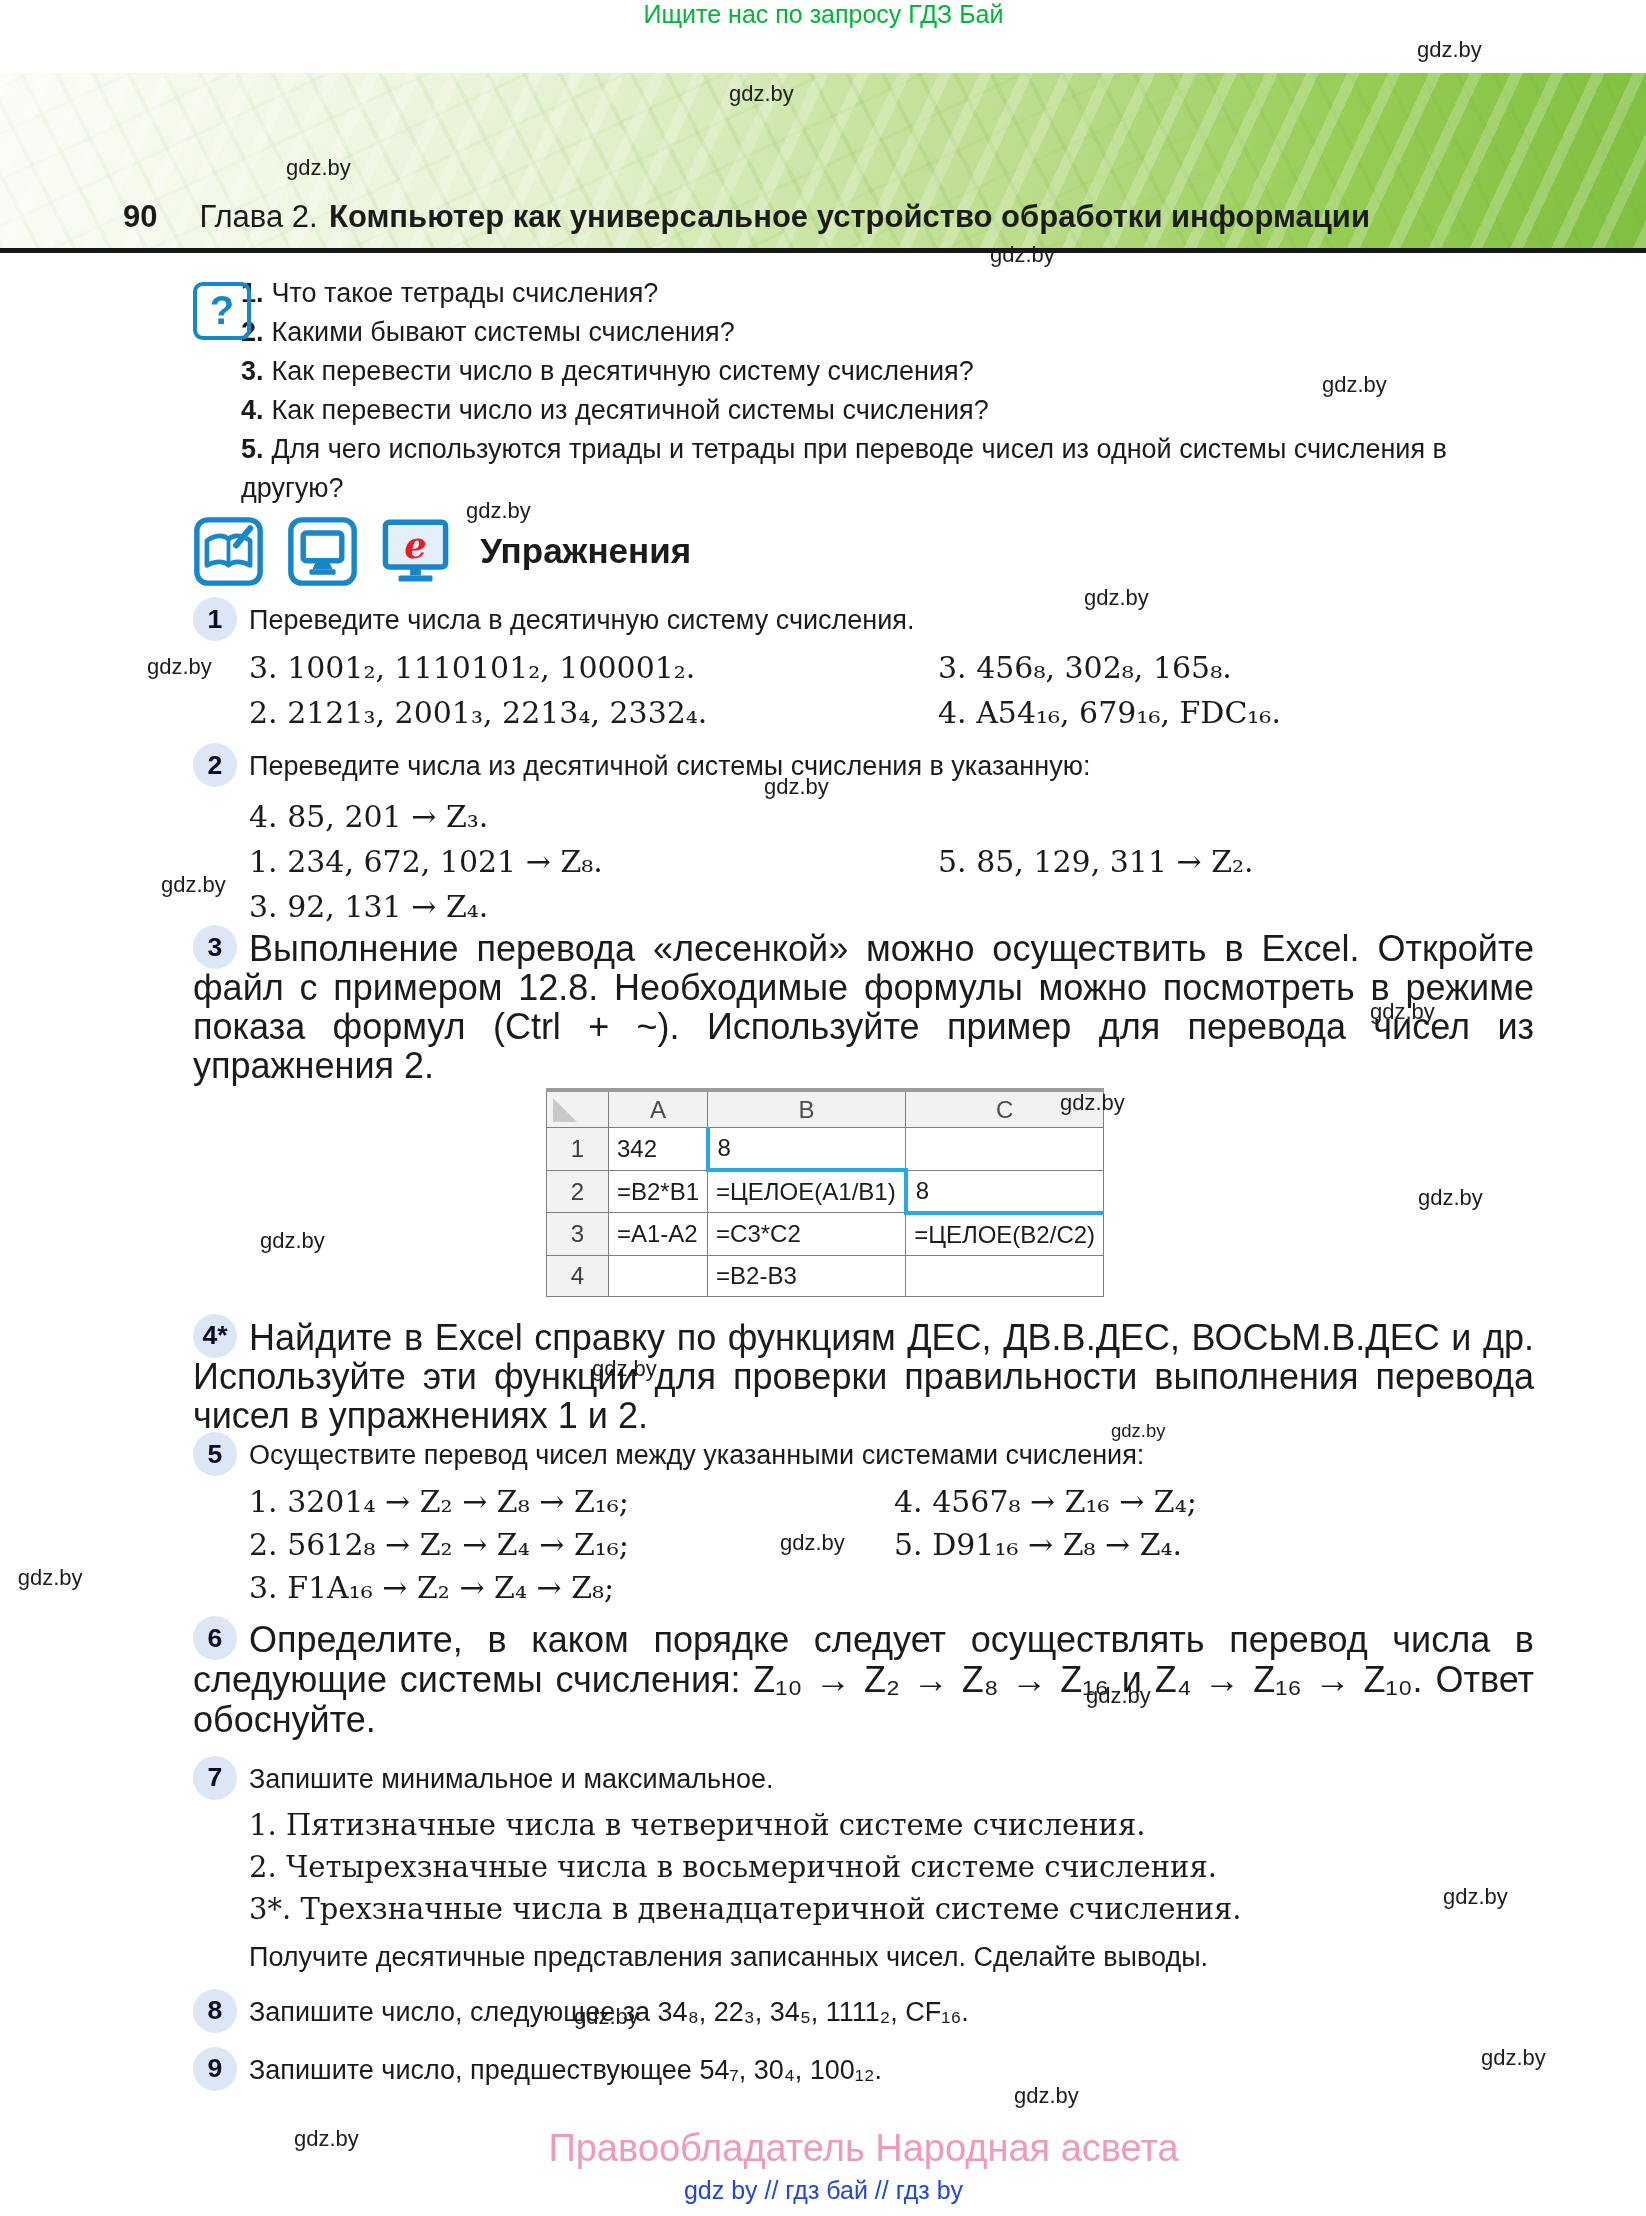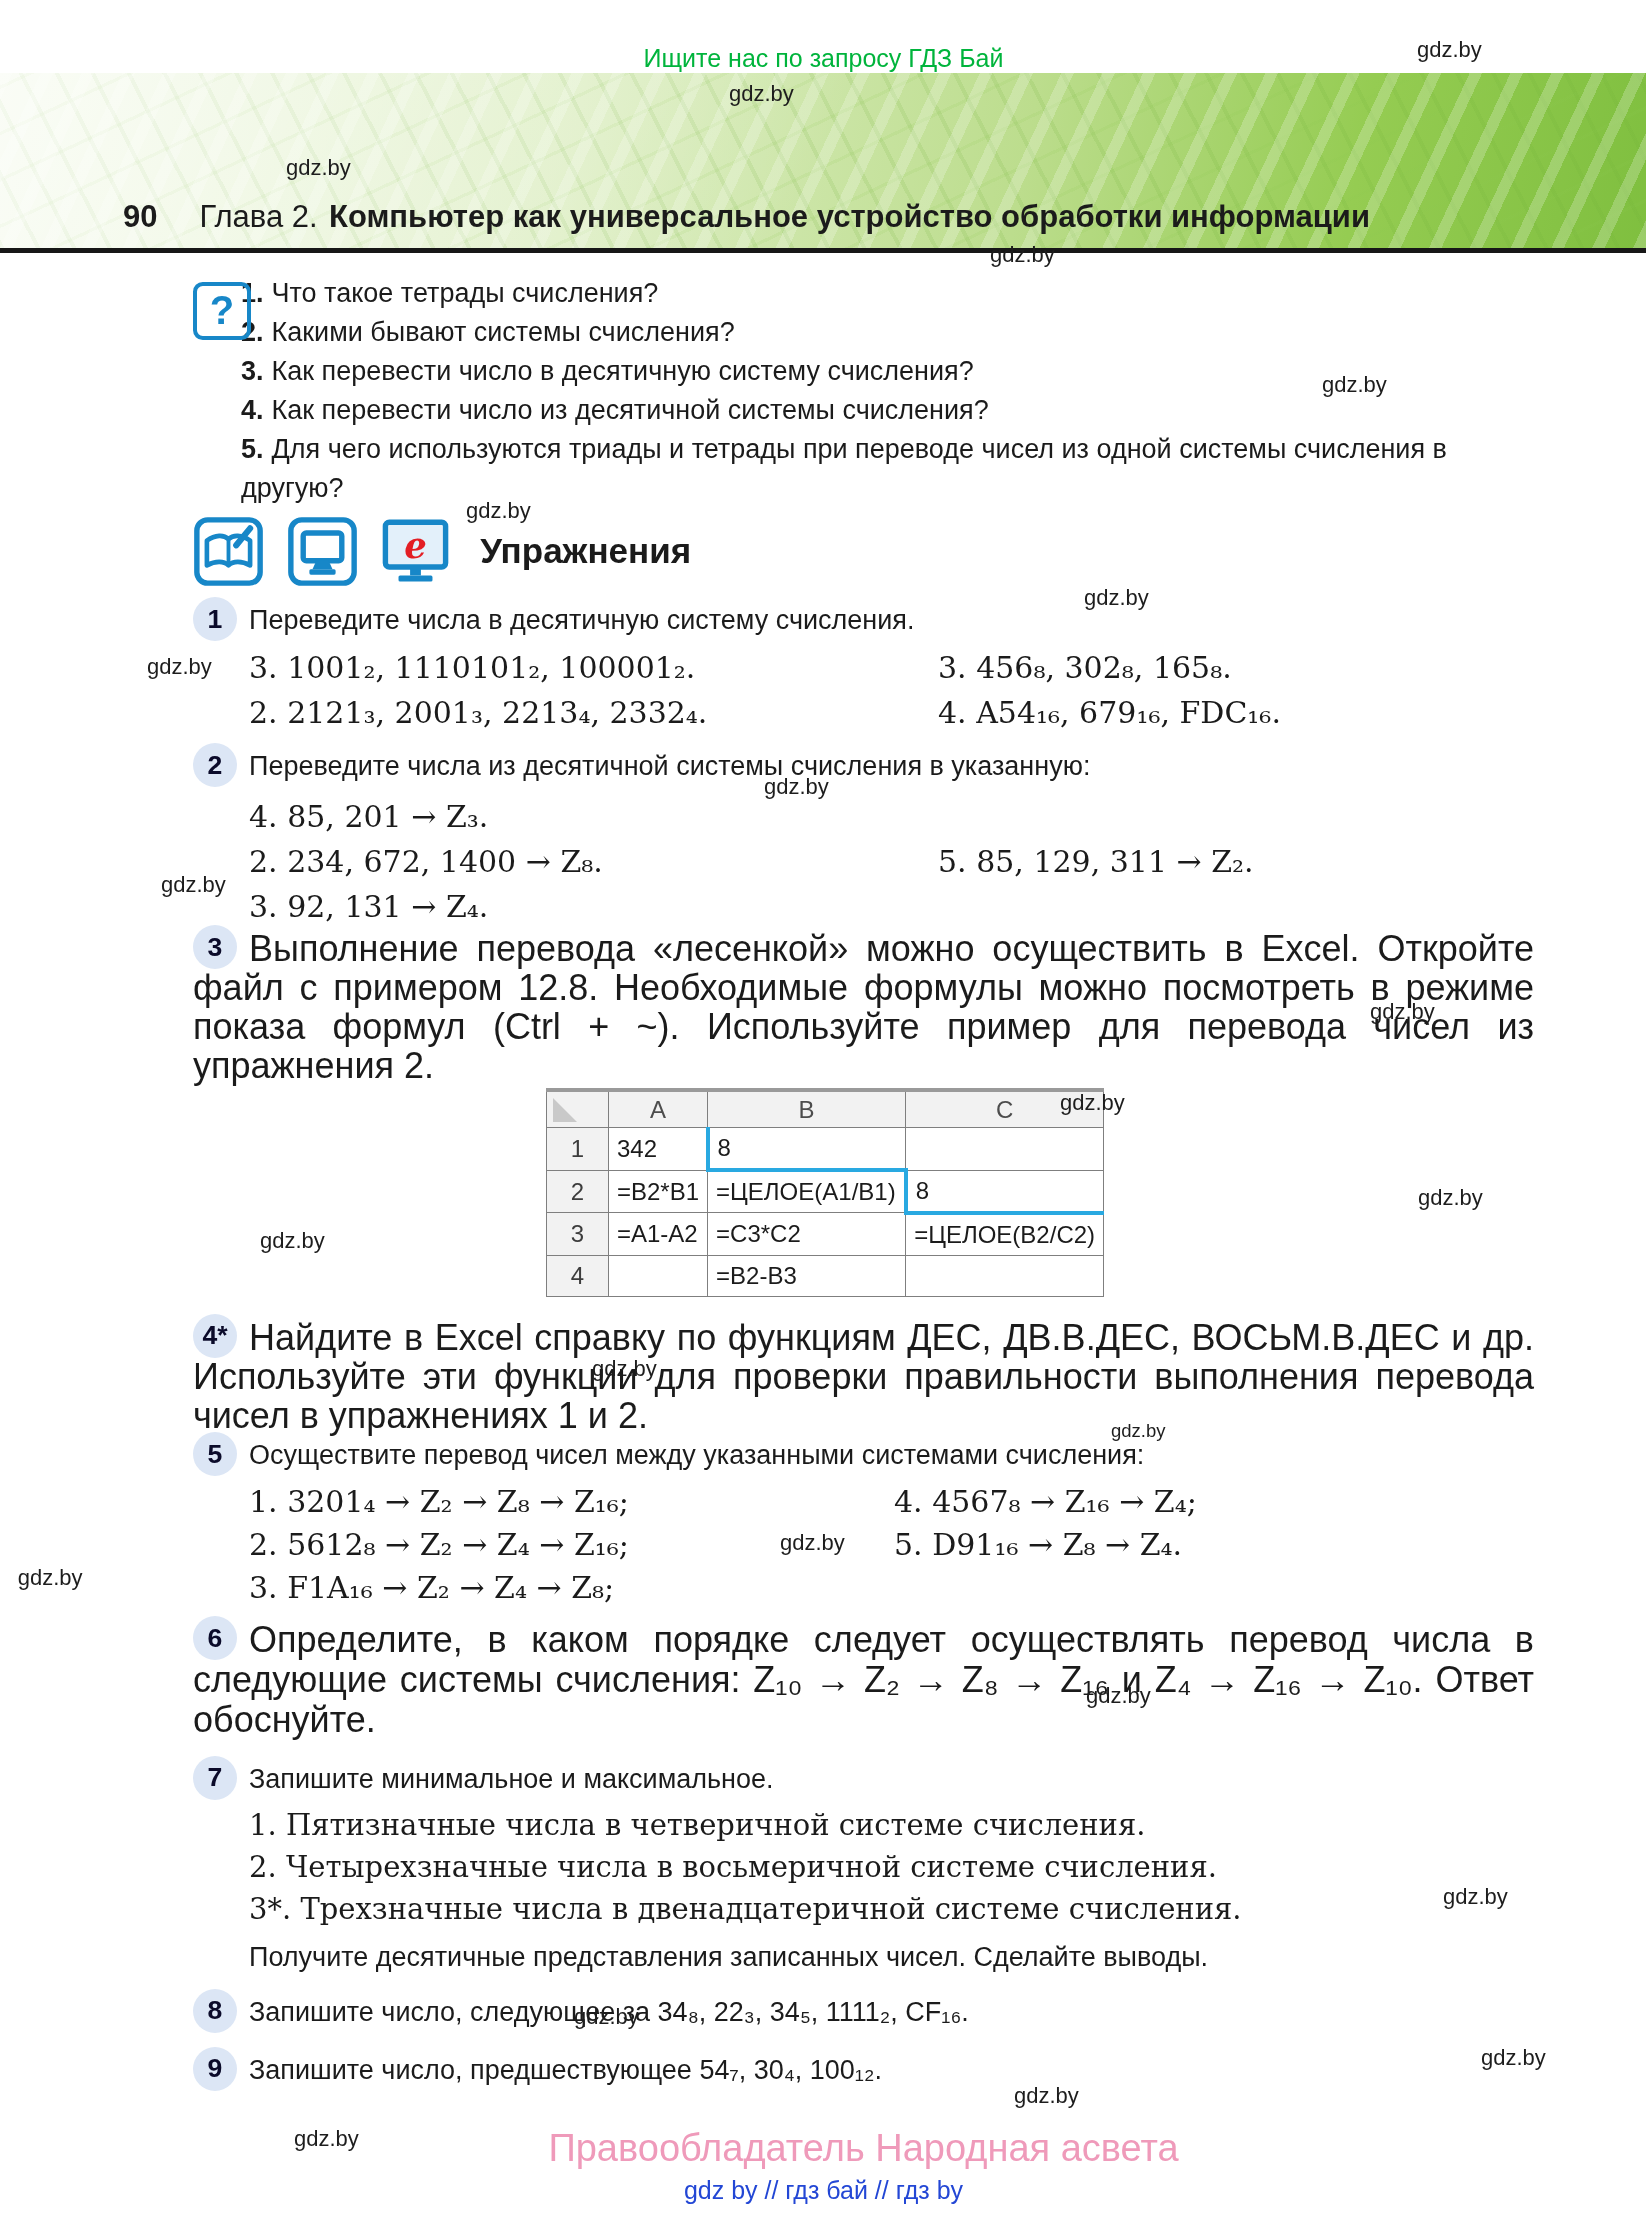--- a/index.html
+++ b/index.html
@@ -2,21 +2,21 @@
 <html lang="ru" style="font-size:13px"><head>
 <meta charset="utf-8">
 <style>
   html,body{margin:0;padding:0;}
   body{
     width:1647px;height:2216px;position:relative;background:#ffffff;
     font-family:"Liberation Sans","DejaVu Sans",sans-serif;color:#1b1b1b;
     overflow:hidden;
   }
   
-  .promo-strip{height:73px;display:flex;align-items:flex-end;justify-content:center;}
+  .promo-strip{height:73px;display:flex;align-items:flex-start;justify-content:center;}
   .promo-strip span{color:#00b43c;font-size:25px;}
   
   .banner{
     position:relative;height:175px;overflow:hidden;
     background:
       linear-gradient(115deg, rgba(255,255,255,.65) 0%, rgba(255,255,255,0) 50%),
       repeating-linear-gradient(115deg, rgba(255,255,255,.22) 0 11.3px, rgba(255,255,255,0) 11.3px 37px),
       repeating-linear-gradient(63deg, rgba(110,175,55,.14) 0 4px, rgba(0,0,0,0) 4px 32px),
       repeating-linear-gradient(-25deg, rgba(140,200,80,.12) 0 3.2px, rgba(0,0,0,0) 3.2px 42px),
       linear-gradient(100deg,#f1f8e6 0%,#ddeec3 35%,#bcdd8d 62%,#95cc52 82%,#7fbf3f 100%);
@@ -155,21 +155,21 @@
   </section>
 
   <section class="ex" style="margin-top:12px;">
     <span class="badge">2</span>
     <p class="ex-header">Переведите числа из десятичной системы счисления в указанную:</p>
     <div class="pair-rows items1 serif" style="margin-top:8px;">
       <div class="pair-row">
           <span>4. 85, 201 → Z₃.</span>
         </div>
       <div class="pair-row">
-          <span>2. 234, 672, 1400 → Z₈.</span>
+          <span>1. 234, 672, 1021 → Z₈.</span>
           <span>5. 85, 129, 311 → Z₂.</span>
         </div>
       <div class="pair-row">
           <span>3. 92, 131 → Z₄.</span>
           <span></span>
         </div>
     </div>
   </section>
 
   <section class="ex" style="margin-top:0;">

